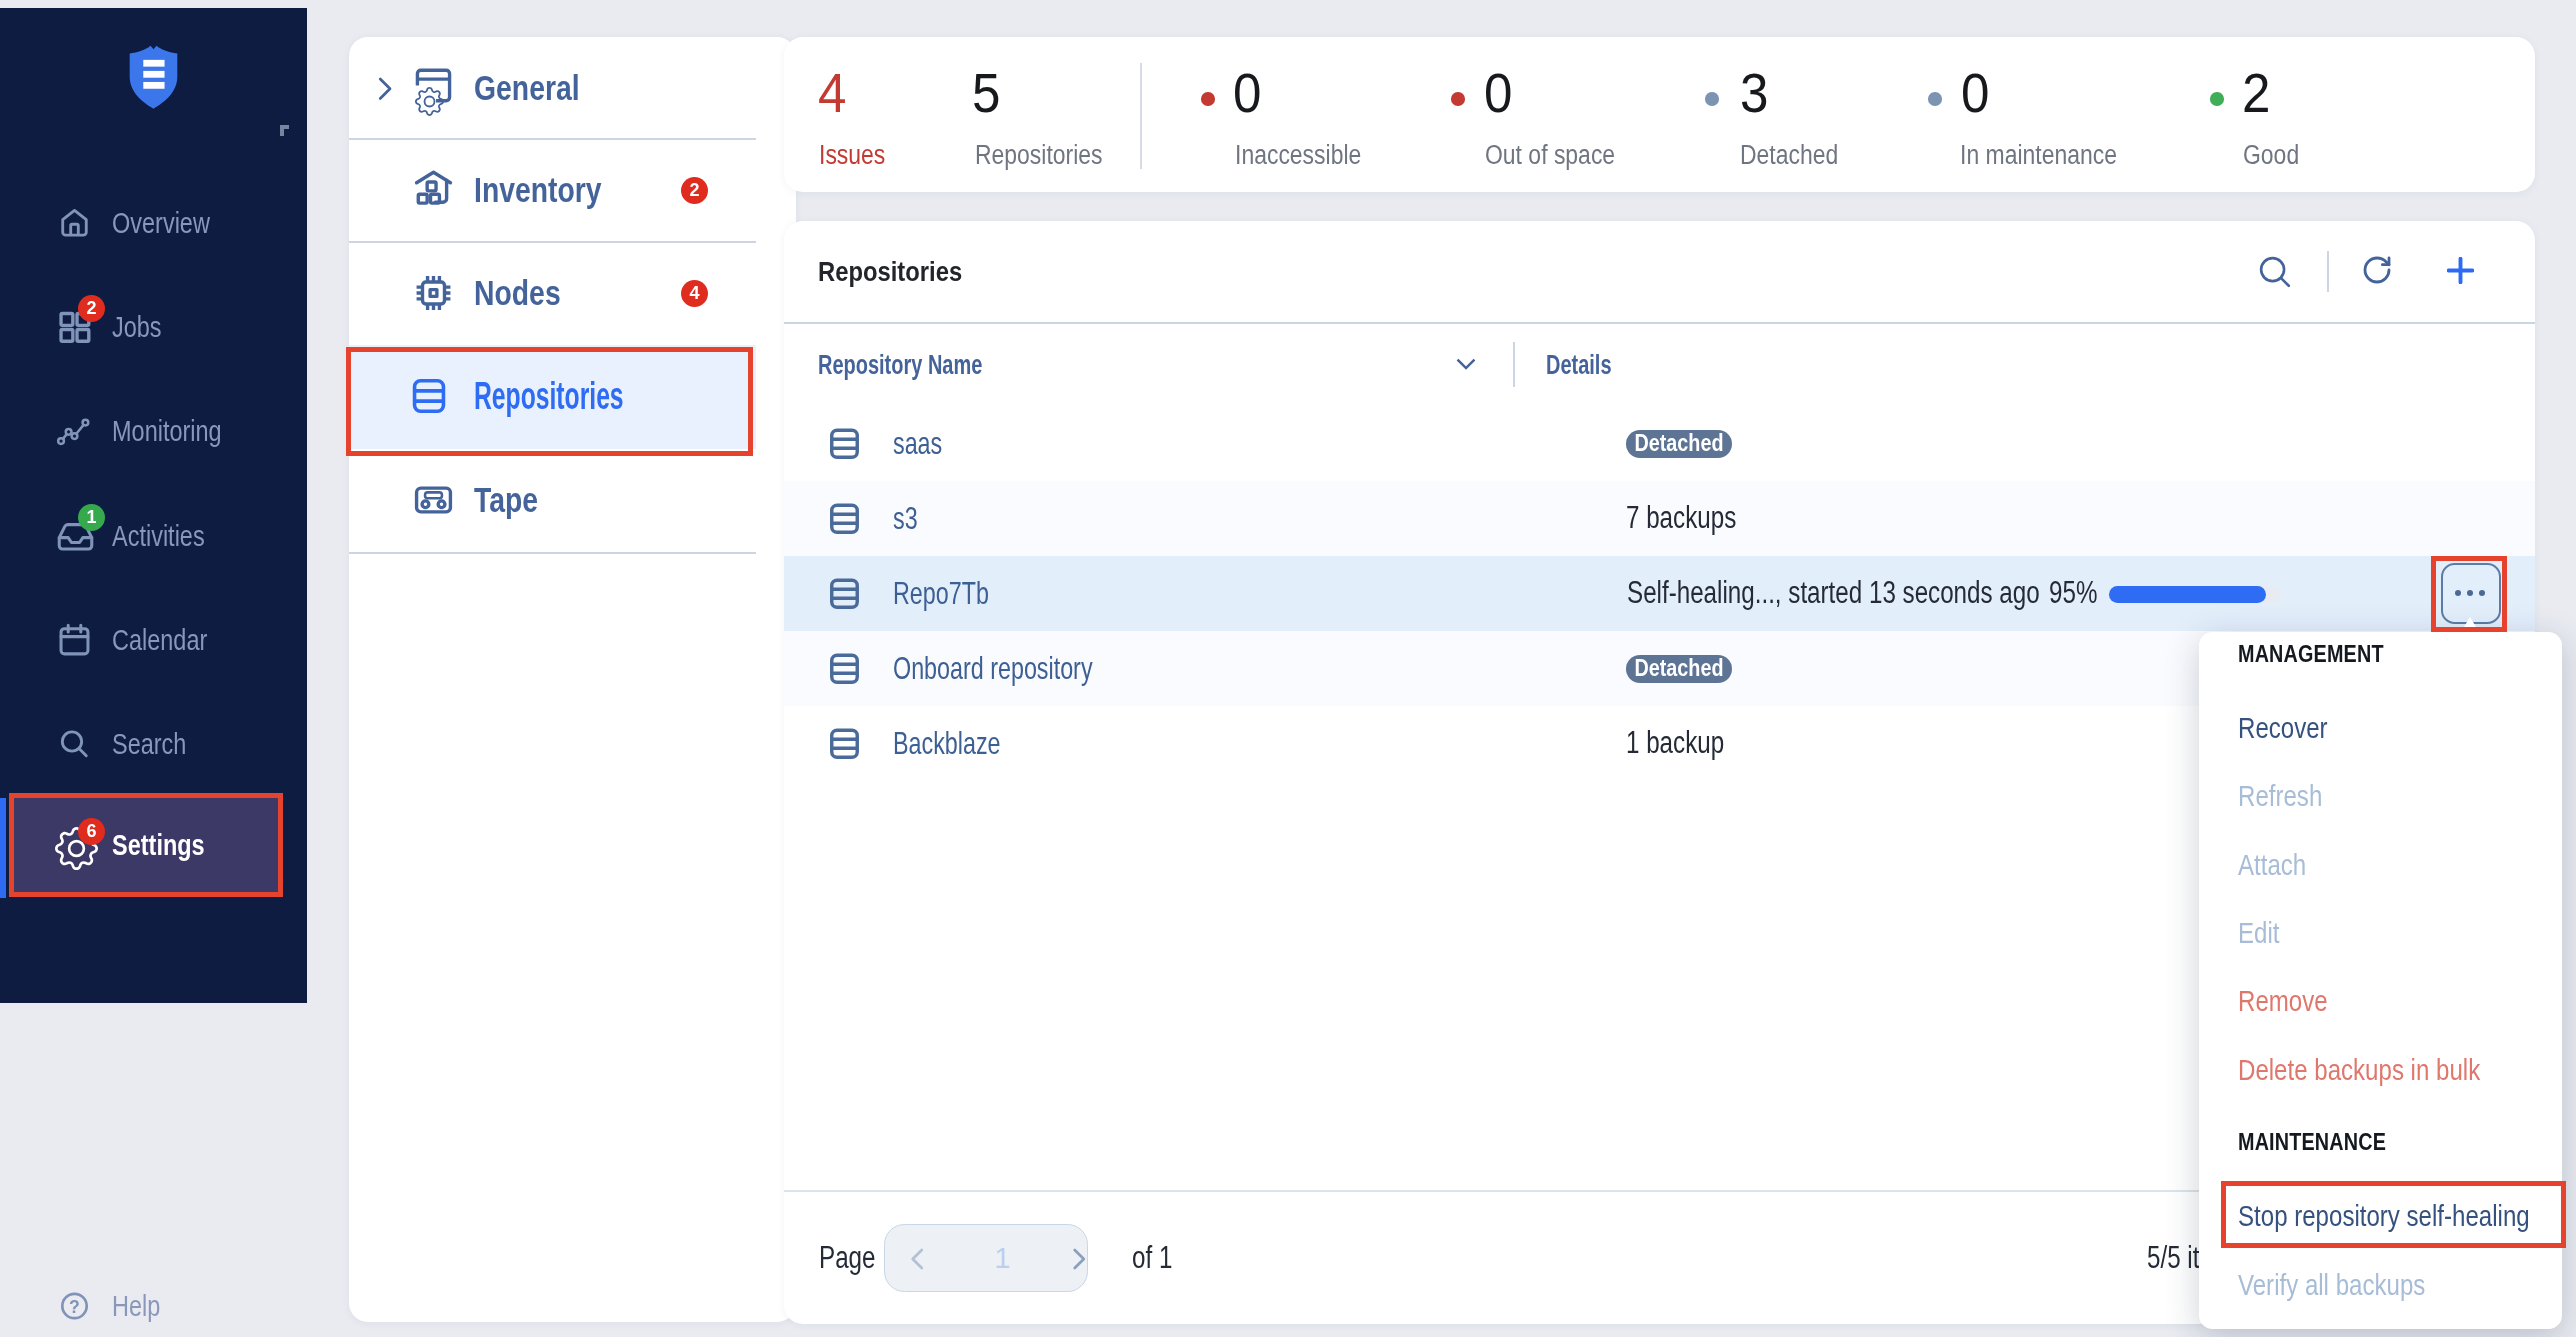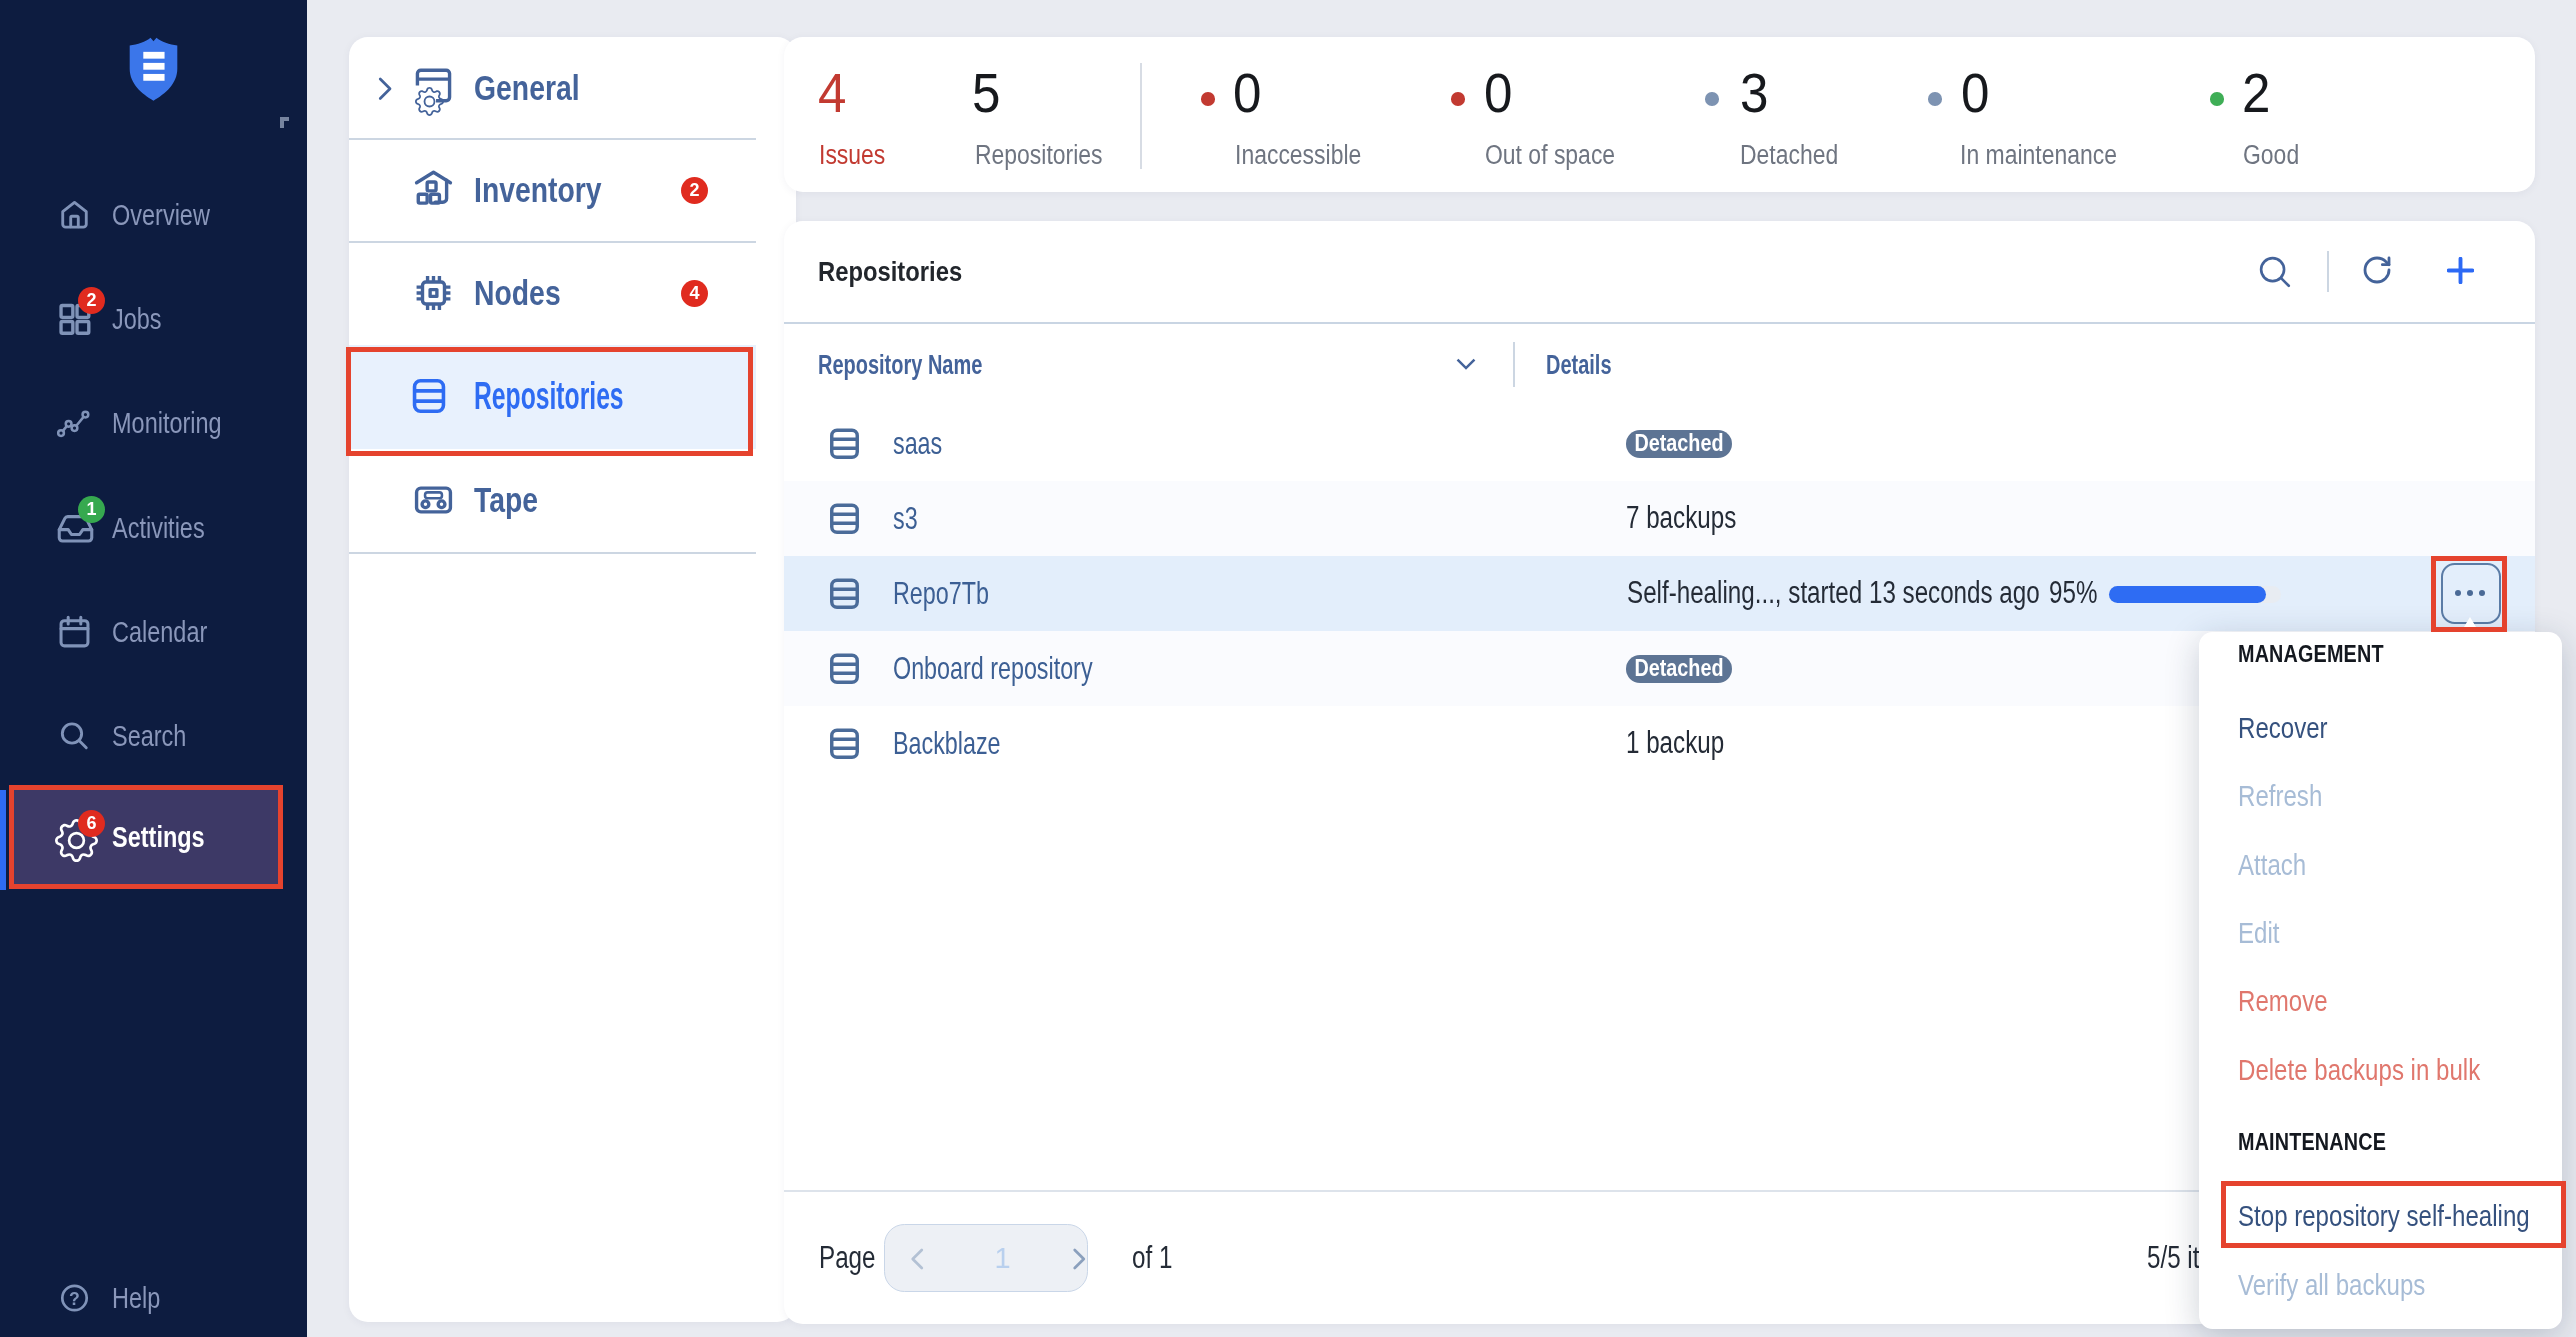--- a/index.html
+++ b/index.html
@@ -1,21 +1,21 @@
 <!DOCTYPE html>
 <html style="font-size:13.6px"><head>
 <meta charset="utf-8">
 <style>
   * { margin:0; padding:0; box-sizing:border-box; }
   html,body { width:2576px; height:1337px; overflow:hidden; }
   body { font-family:"Liberation Sans", sans-serif; background:#e9ebf1; position:relative; }
   .abs { position:absolute; }
 
   
-  #sb { position:absolute; left:0; top:0; width:307px; height:1337px; background:#0d1c40; }
+  #sb { position:absolute; left:0; top:8px; width:307px; height:995px; background:#0d1c40; }
   .nv-label { position:absolute; left:112px; white-space:nowrap; transform:translateY(-50%) scaleX(0.81); transform-origin:left center; font-size:29px; color:#8a97ba; }
   .nv-icon { position:absolute; left:56px; transform:translateY(-50%); }
   .badge { position:absolute; width:27px; height:27px; border-radius:50%; background:#e02b1f; color:#fff; font-size:18px; font-weight:bold; text-align:center; line-height:27px; }
   .badge.green { background:#36a94f; }
   #set-bar { position:absolute; left:0; top:790px; width:6px; height:100px; background:#2e6bf2; }
   #set-box { position:absolute; left:8.5px; top:785px; width:274px; height:104px; border:5.1px solid #e5432e; background:#3d3966; }
 
   
   .card { position:absolute; background:#fff; border-radius:19px; box-shadow:0 1.7px 8.5px rgba(30,40,70,0.05); }
   #panel { left:349px; top:37px; width:447px; height:1285px; }

